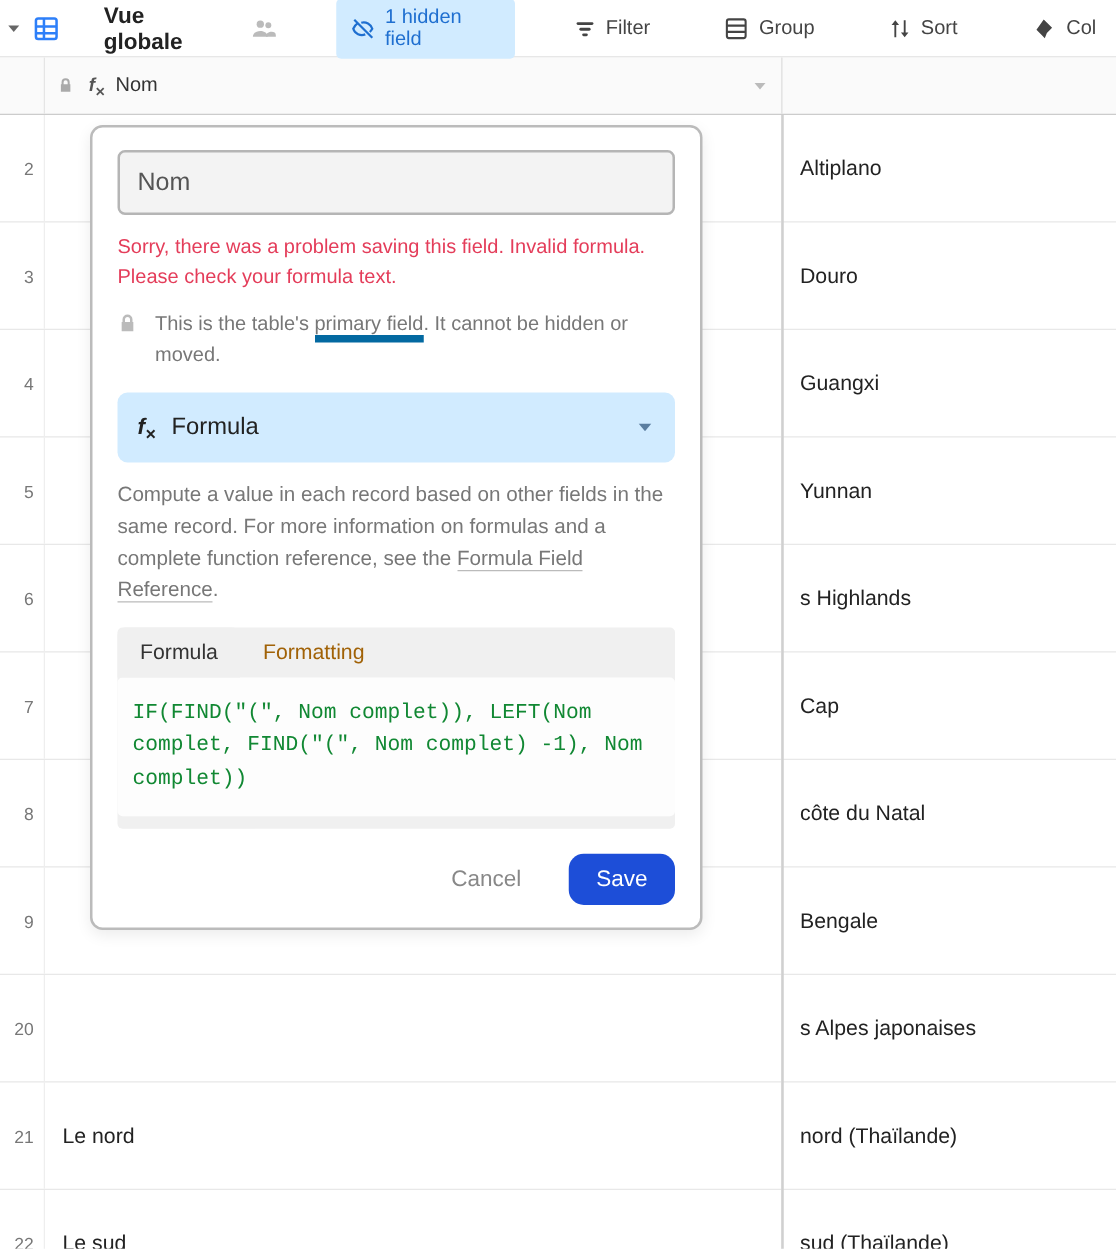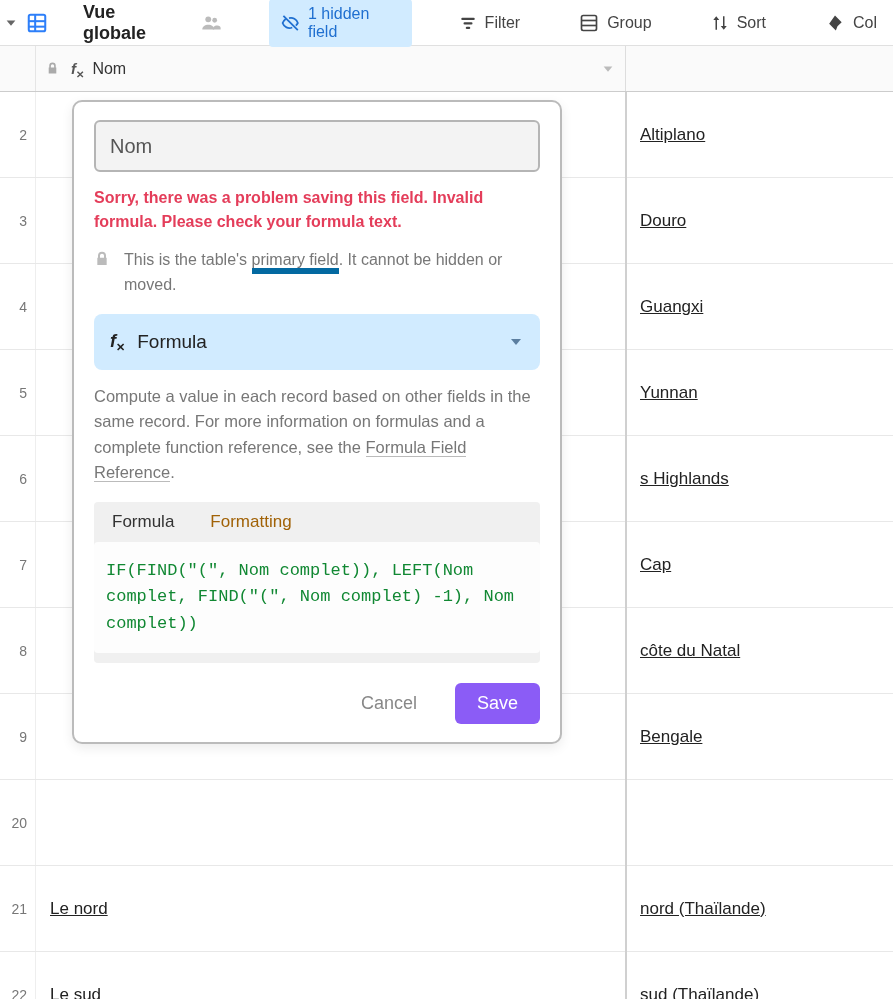--- a/index.html
+++ b/index.html
@@ -22,48 +22,48 @@
 .col-head.nomc { flex: 1; border-right: none; }
 .col-head .lock { color: #aaa; margin-right: 12px; }
 .col-head .fx { font-style: italic; font-weight: 600; margin-right: 8px; color: #555; font-size: 15px; }
 .col-head .fxx { font-size: 10px; position: relative; top: 4px; font-style: normal; font-weight: 700; }
 .col-head .caret { position: absolute; right: 10px; color: #bbb; }
 
 
 .grid-body { position: relative; }
 .grid-row { display: flex; height: 86px; border-bottom: 1px solid #e8e8e8; }
 .rownum { width: 36px; display: flex; align-items: center; justify-content: flex-end; padding-right: 8px; font-size: 14px; color: #777; border-right: 1px solid #eee; }
-.cell { display: flex; align-items: center; padding: 0 14px; font-size: 17px; color: #222; text-decoration: underline; }
+.cell { display: flex; align-items: center; padding: 0 14px; font-size: 17px; color: #222; }
 .cell.nom { width: 590px; border-right: 1px solid #eee; }
 .cell.nomc { flex: 1; }
 .vbar { position: absolute; left: 625px; top: 0; bottom: 0; width: 2px; background: #d0d0d0; }
 
 
 .popover { position: absolute; left: 72px; top: 100px; width: 490px; background: #fff; border: 2px solid #bbb; border-radius: 10px; padding: 18px 20px 18px 20px; box-shadow: 0 4px 12px rgba(0,0,0,0.08); z-index: 50; }
 .field-name-input { width: 100%; height: 52px; background: #f3f3f3; border: 2px solid #b5b5b5; border-radius: 6px; padding: 0 14px; font-size: 20px; color: #555; outline: none; }
-.error-msg { color: #e43d5a; font-size: 16px; margin-top: 14px; line-height: 1.5; font-weight: 700; }
+.error-msg { color: #e43d5a; font-size: 16px; margin-top: 14px; line-height: 1.5; font-weight: 400; }
 .primary-field { display: flex; gap: 14px; margin-top: 14px; font-size: 16px; color: #777; line-height: 1.55; }
 .primary-field .lock-ico { color: #bbb; flex-shrink: 0; margin-top: 3px; }
 .primary-field .underline { border-bottom: 6px solid #0369a1; }
 .type-select { display: flex; align-items: center; background: #d1ebff; border-radius: 8px; height: 56px; margin-top: 16px; padding: 0 16px; position: relative; cursor: pointer; }
 .type-select .fx { font-style: italic; font-weight: 700; font-size: 18px; margin-right: 12px; color: #222; }
 .type-select .fxx { font-size: 11px; position: relative; top: 4px; font-style: normal; font-weight: 800; }
 .type-select .label { font-size: 19px; color: #222; }
 .type-select .caret { position: absolute; right: 16px; color: #5b7ea0; }
 .type-desc { font-size: 16.5px; color: #777; line-height: 1.55; margin-top: 14px; }
 .type-desc .ref-link { border-bottom: 1px solid #bbb; }
 .tabs { display: flex; margin-top: 16px; }
 .tab { padding: 10px 18px; font-size: 17px; border-radius: 6px 6px 0 0; cursor: pointer; color: #a16207; }
 .tab.active { background: #f0f0f0; color: #333; font-weight: 500; }
 .formula-box { background: #fdfdfd; border-radius: 4px; padding: 16px 12px; font-family: "SFMono-Regular", Consolas, "Liberation Mono", Menlo, monospace; font-size: 17px; color: #118833; line-height: 1.55; white-space: pre-wrap; word-break: break-word; }
 .tabs-wrap { background: #f0f0f0; border-radius: 4px; padding-bottom: 10px; }
 .actions { display: flex; justify-content: flex-end; gap: 16px; margin-top: 20px; align-items: center; }
 .btn { padding: 10px 22px; border-radius: 6px; font-size: 18px; cursor: pointer; border: none; }
 .btn.cancel { background: transparent; color: #888; }
-.btn.save { background: #8b5cf6; color: #fff; font-weight: 500; }
+.btn.save { background: #1d4ed8; color: #fff; font-weight: 500; border-radius: 12px; }
 
 svg { display: block; }
 </style>
 </head>
 <body>
 
 <div class="toolbar">
   <span class="dropdown-caret">
     <svg width="14" height="14" viewBox="0 0 16 16">
         <path fill="currentColor" d="M3 5l5 6 5-6z"></path>
@@ -180,20 +180,21 @@
       <div class="cell nomc">côte du Natal</div>
     </div>
     <div class="grid-row">
       <div class="rownum">9</div>
       <div class="cell nom"></div>
       <div class="cell nomc">Bengale</div>
     </div>
     <div class="grid-row">
       <div class="rownum">20</div>
       <div class="cell nom"></div>
+      <div class="cell nomc">s Alpes japonaises</div>
     </div>
     <div class="grid-row">
       <div class="rownum">21</div>
       <div class="cell nom">Le nord</div>
       <div class="cell nomc">nord (Thaïlande)</div>
     </div>
     <div class="grid-row">
       <div class="rownum">22</div>
       <div class="cell nom">Le sud</div>
       <div class="cell nomc">sud (Thaïlande)</div>

